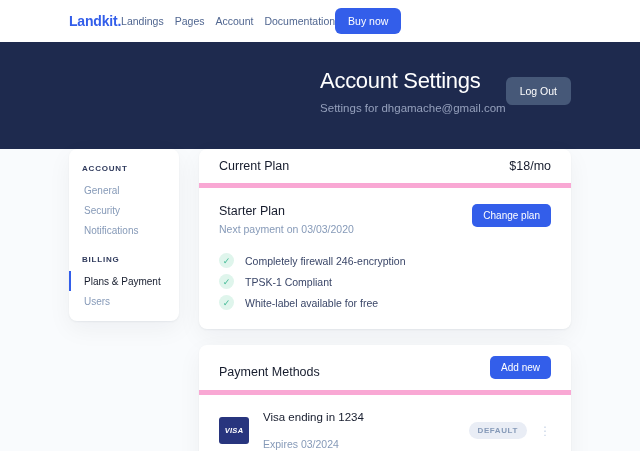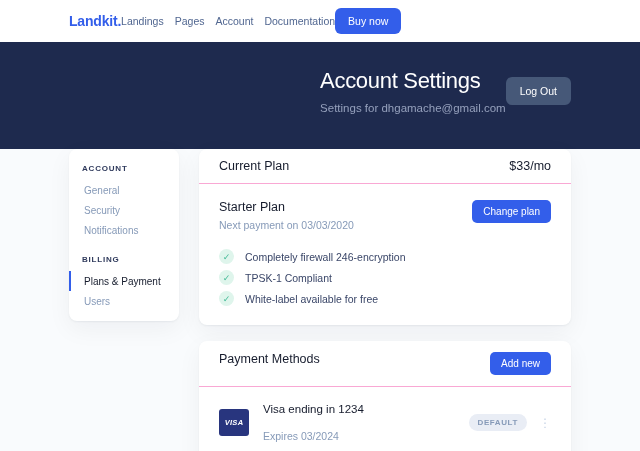--- a/index.html
+++ b/index.html
@@ -38,21 +38,21 @@
 
   
   .side-card { width:110px; padding:15px 0 10px; }
   .side-heading { font-size:8px; font-weight:700; letter-spacing:0.8px; color:#2F3A5C; padding:0 13px; margin-bottom:7px; text-transform:uppercase; }
   .side-section + .side-section { margin-top:15px; }
   .side-link { display:block; font-size:10px; color:#869AB8; padding:4.5px 13px; border-left:2px solid transparent; cursor:pointer; }
   .side-link.active { color:#161C2D; border-left-color:#335EEA; }
 
   
   .main-col { width:372px; display:flex; flex-direction:column; gap:16px; }
-  .card-header { display:flex; align-items:flex-start; justify-content:space-between; padding:10px 20px; border-bottom:1px solid #f9a8d4; }
+  .card-header { display:flex; align-items:flex-end; justify-content:space-between; padding:10px 20px; border-bottom:5px solid #f9a8d4; }
   .card-header.tall { padding:11px 20px; }
   .card-title { font-size:12.5px; color:#161C2D; }
   .card-price { font-size:12.5px; color:#161C2D; }
   .btn-sm { background:#335EEA; color:#fff; font-size:10px; padding:6px 11px; border-radius:5px; }
 
   .plan-body { padding:16px 20px 16px; }
   .plan-row { display:flex; justify-content:space-between; align-items:flex-start; }
   .plan-name { font-size:12.5px; color:#161C2D; margin-bottom:5px; }
   .plan-next { font-size:10.5px; color:#869AB8; }
   .features { margin-top:15px; }
@@ -113,21 +113,21 @@
         <span class="side-link active">Plans &amp; Payment</span>
         <span class="side-link">Users</span>
       </div>
     </aside>
 
     <div class="main-col">
 
       <section class="card">
         <div class="card-header">
           <span class="card-title">Current Plan</span>
-          <span class="card-price">$33/mo</span>
+          <span class="card-price">$18/mo</span>
         </div>
         <div class="plan-body">
           <div class="plan-row">
             <div>
               <div class="plan-name">Starter Plan</div>
               <div class="plan-next">Next payment on 03/03/2020</div>
             </div>
             <button class="btn btn-sm">Change plan</button>
           </div>
           <div class="features">

